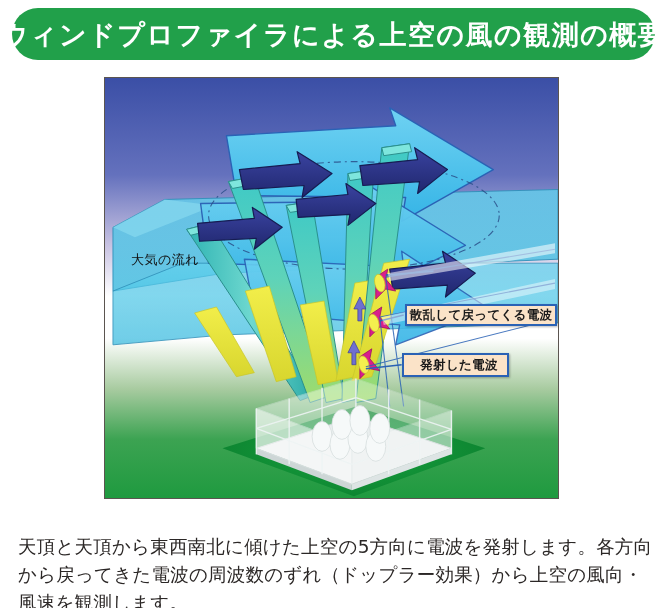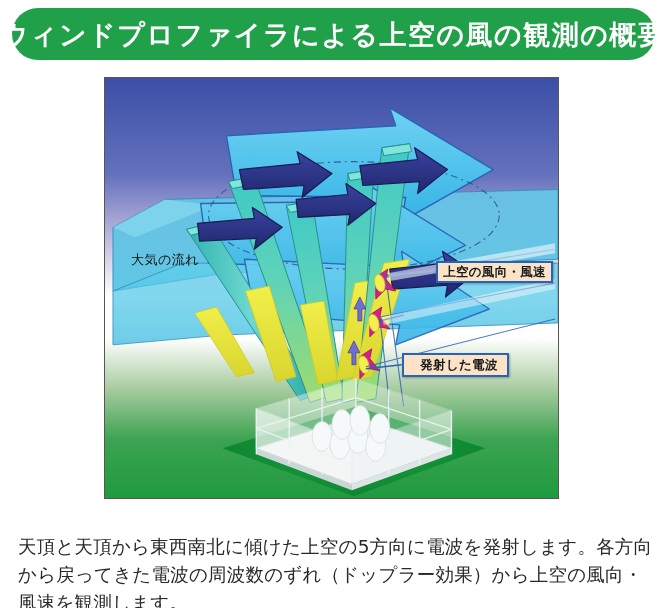--- a/index.html
+++ b/index.html
@@ -313,19 +313,19 @@
         <ellipse cx="272" cy="370" rx="10" ry="15"></ellipse>
         <ellipse cx="238" cy="348" rx="10" ry="15"></ellipse>
         <ellipse cx="256" cy="344" rx="10" ry="15"></ellipse>
         <ellipse cx="276" cy="352" rx="10" ry="15"></ellipse>
       </g>
     </g>
   </svg>
 
   <div id="label-airflow">大気の流れ</div>
 
-  <div class="callout" id="callout-wind">上空の風向・風速</div>
-
+
+  <div class="callout" id="callout-scatter">散乱して戻ってくる電波</div>
 
   <div class="callout" id="callout-emit">発射した電波</div>
 </div>
 
 <p id="body-copy">天頂と天頂から東西南北に傾けた上空の5方向に電波を発射します。各方向から戻ってきた電波の周波数のずれ（ドップラー効果）から上空の風向・風速を観測します。</p>
 
 </body></html>

